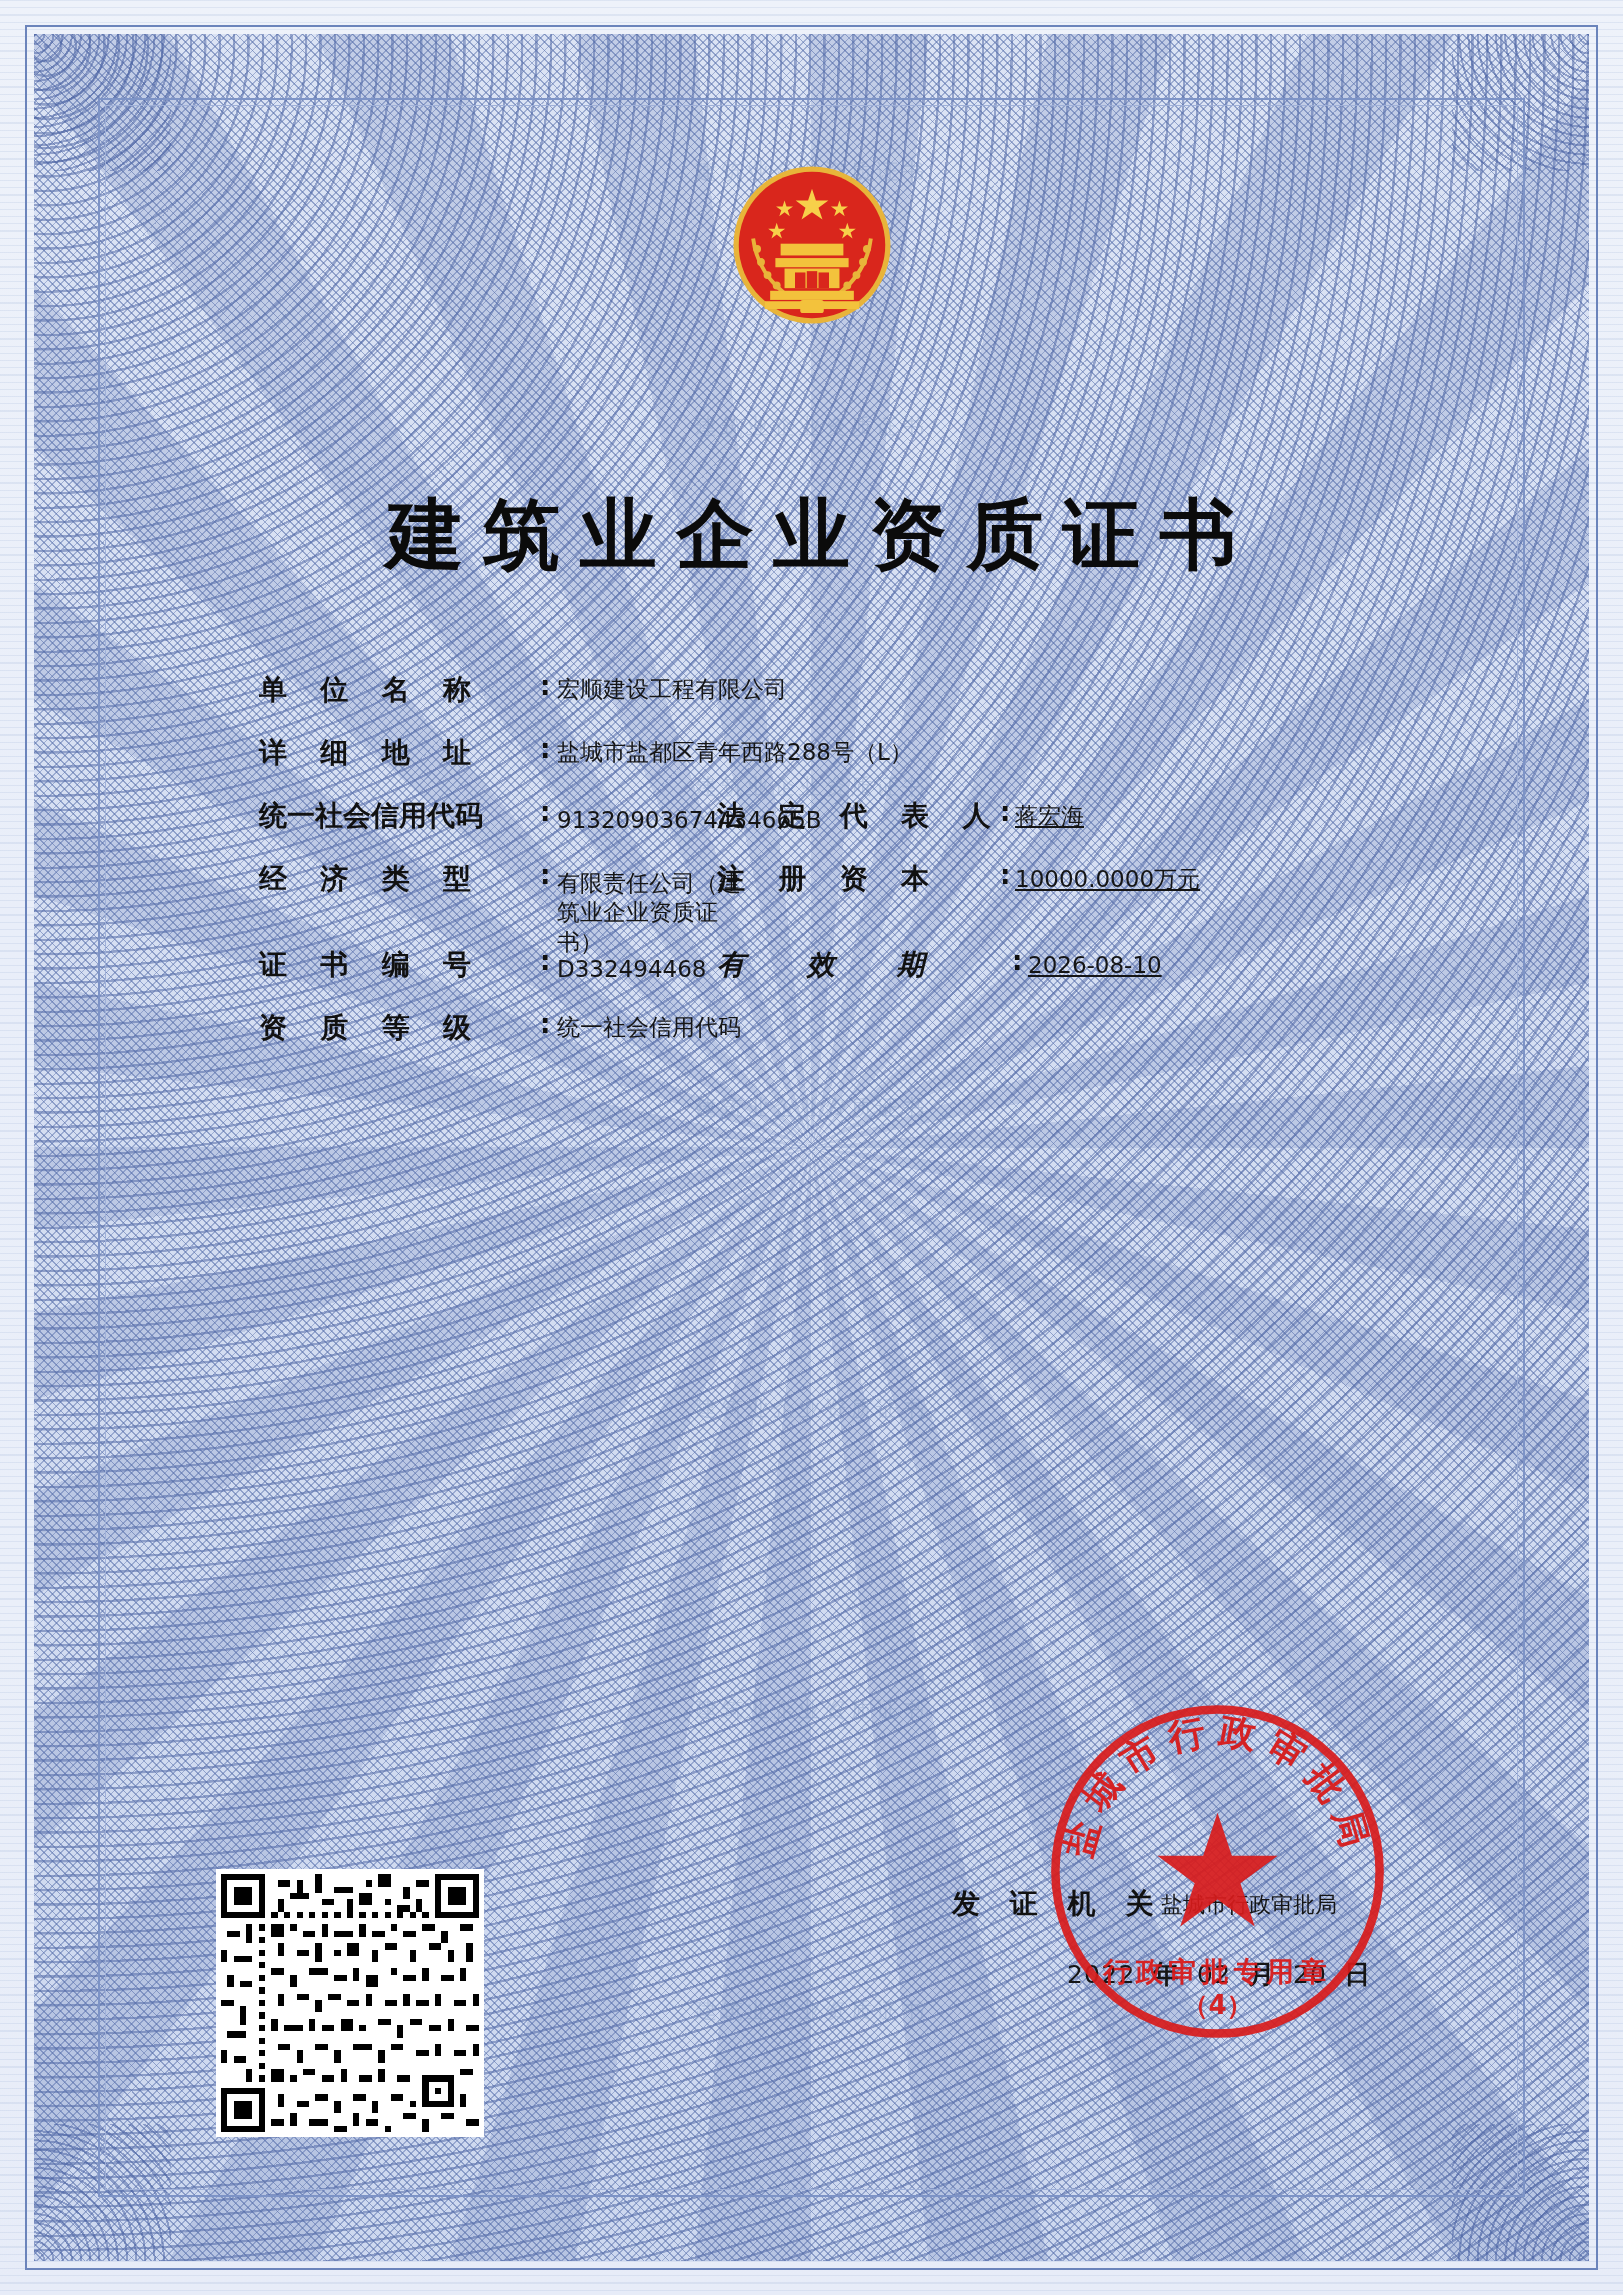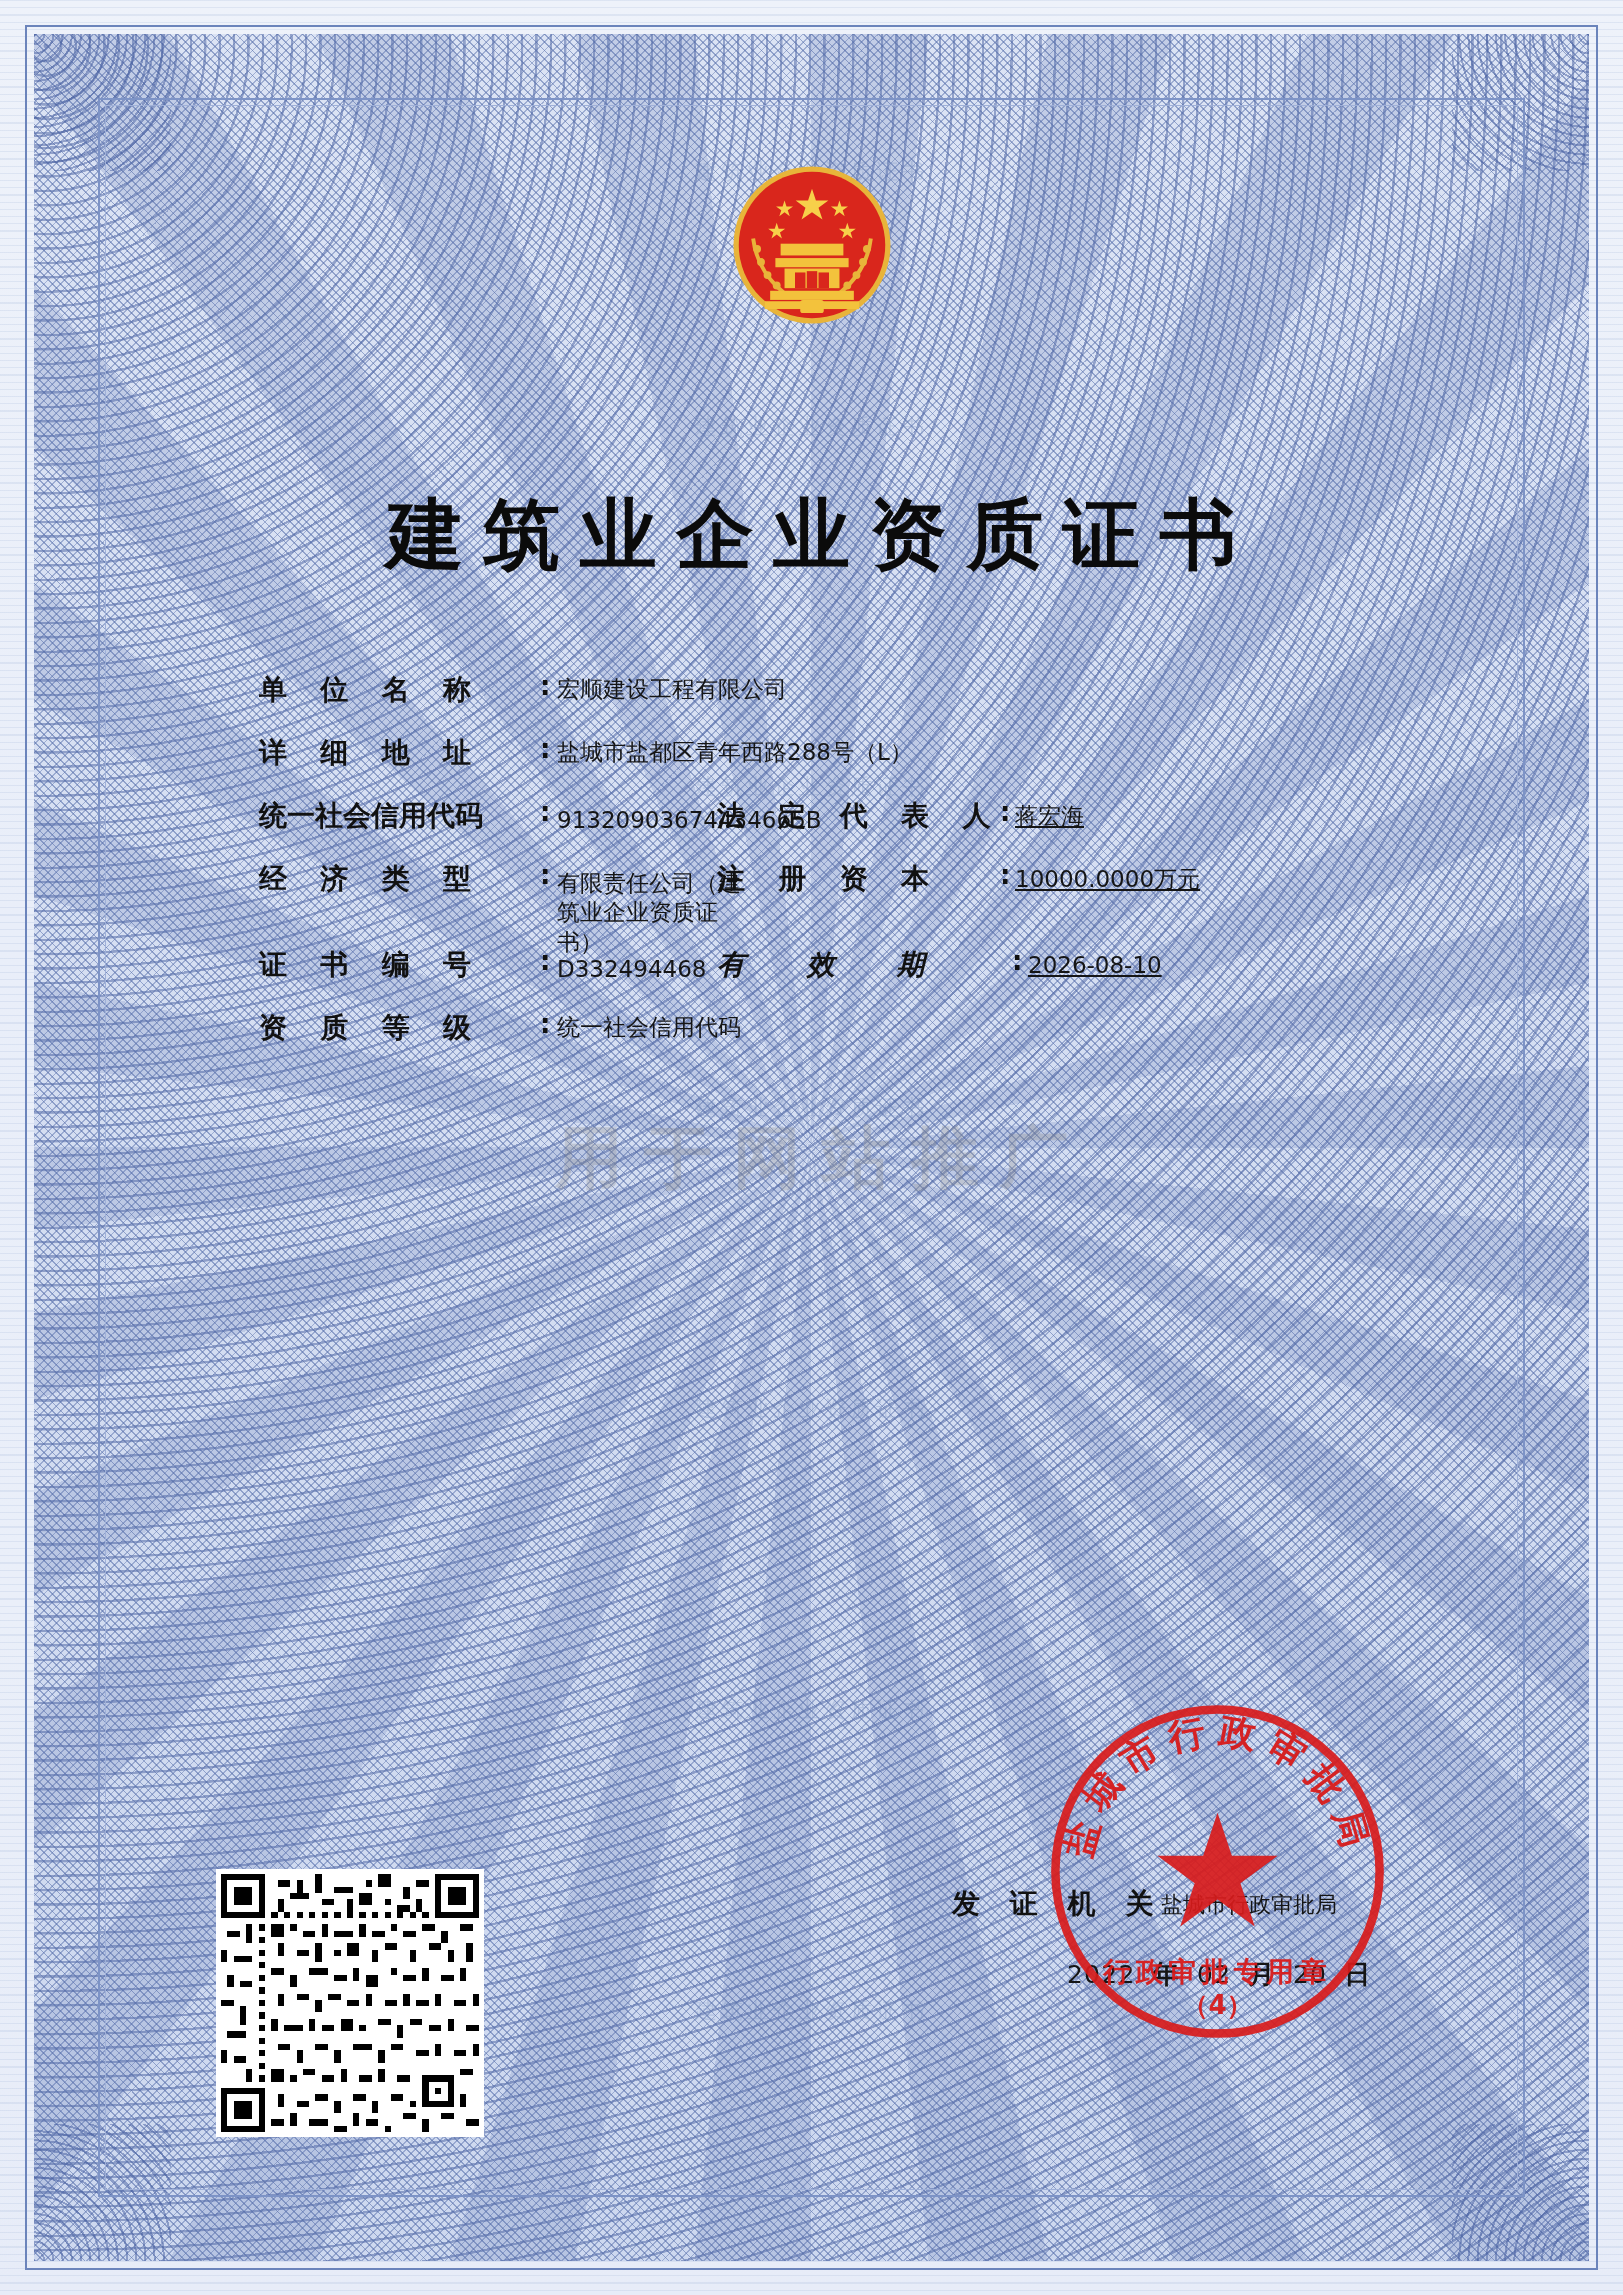--- a/index.html
+++ b/index.html
@@ -340,21 +340,20 @@
       </g>
 
       <g fill="#f3c23c">
         <rect x="112" y="214" width="36" height="20" rx="4"></rect>
       </g>
     </svg>
   </div>
 
   <div class="cert-title">建筑业企业资质证书</div>
 
-  <div class="wm-sub">用于网站推广</div>
 
   <div class="fields">
 
     <div class="field-row">
       <div class="fl c1-label"><span class="spread">单 位 名 称</span></div>
       <div class="c1-colon">:</div>
       <div class="fv c1-value-wide">宏顺建设工程有限公司</div>
     </div>
 
     <div class="field-row">

